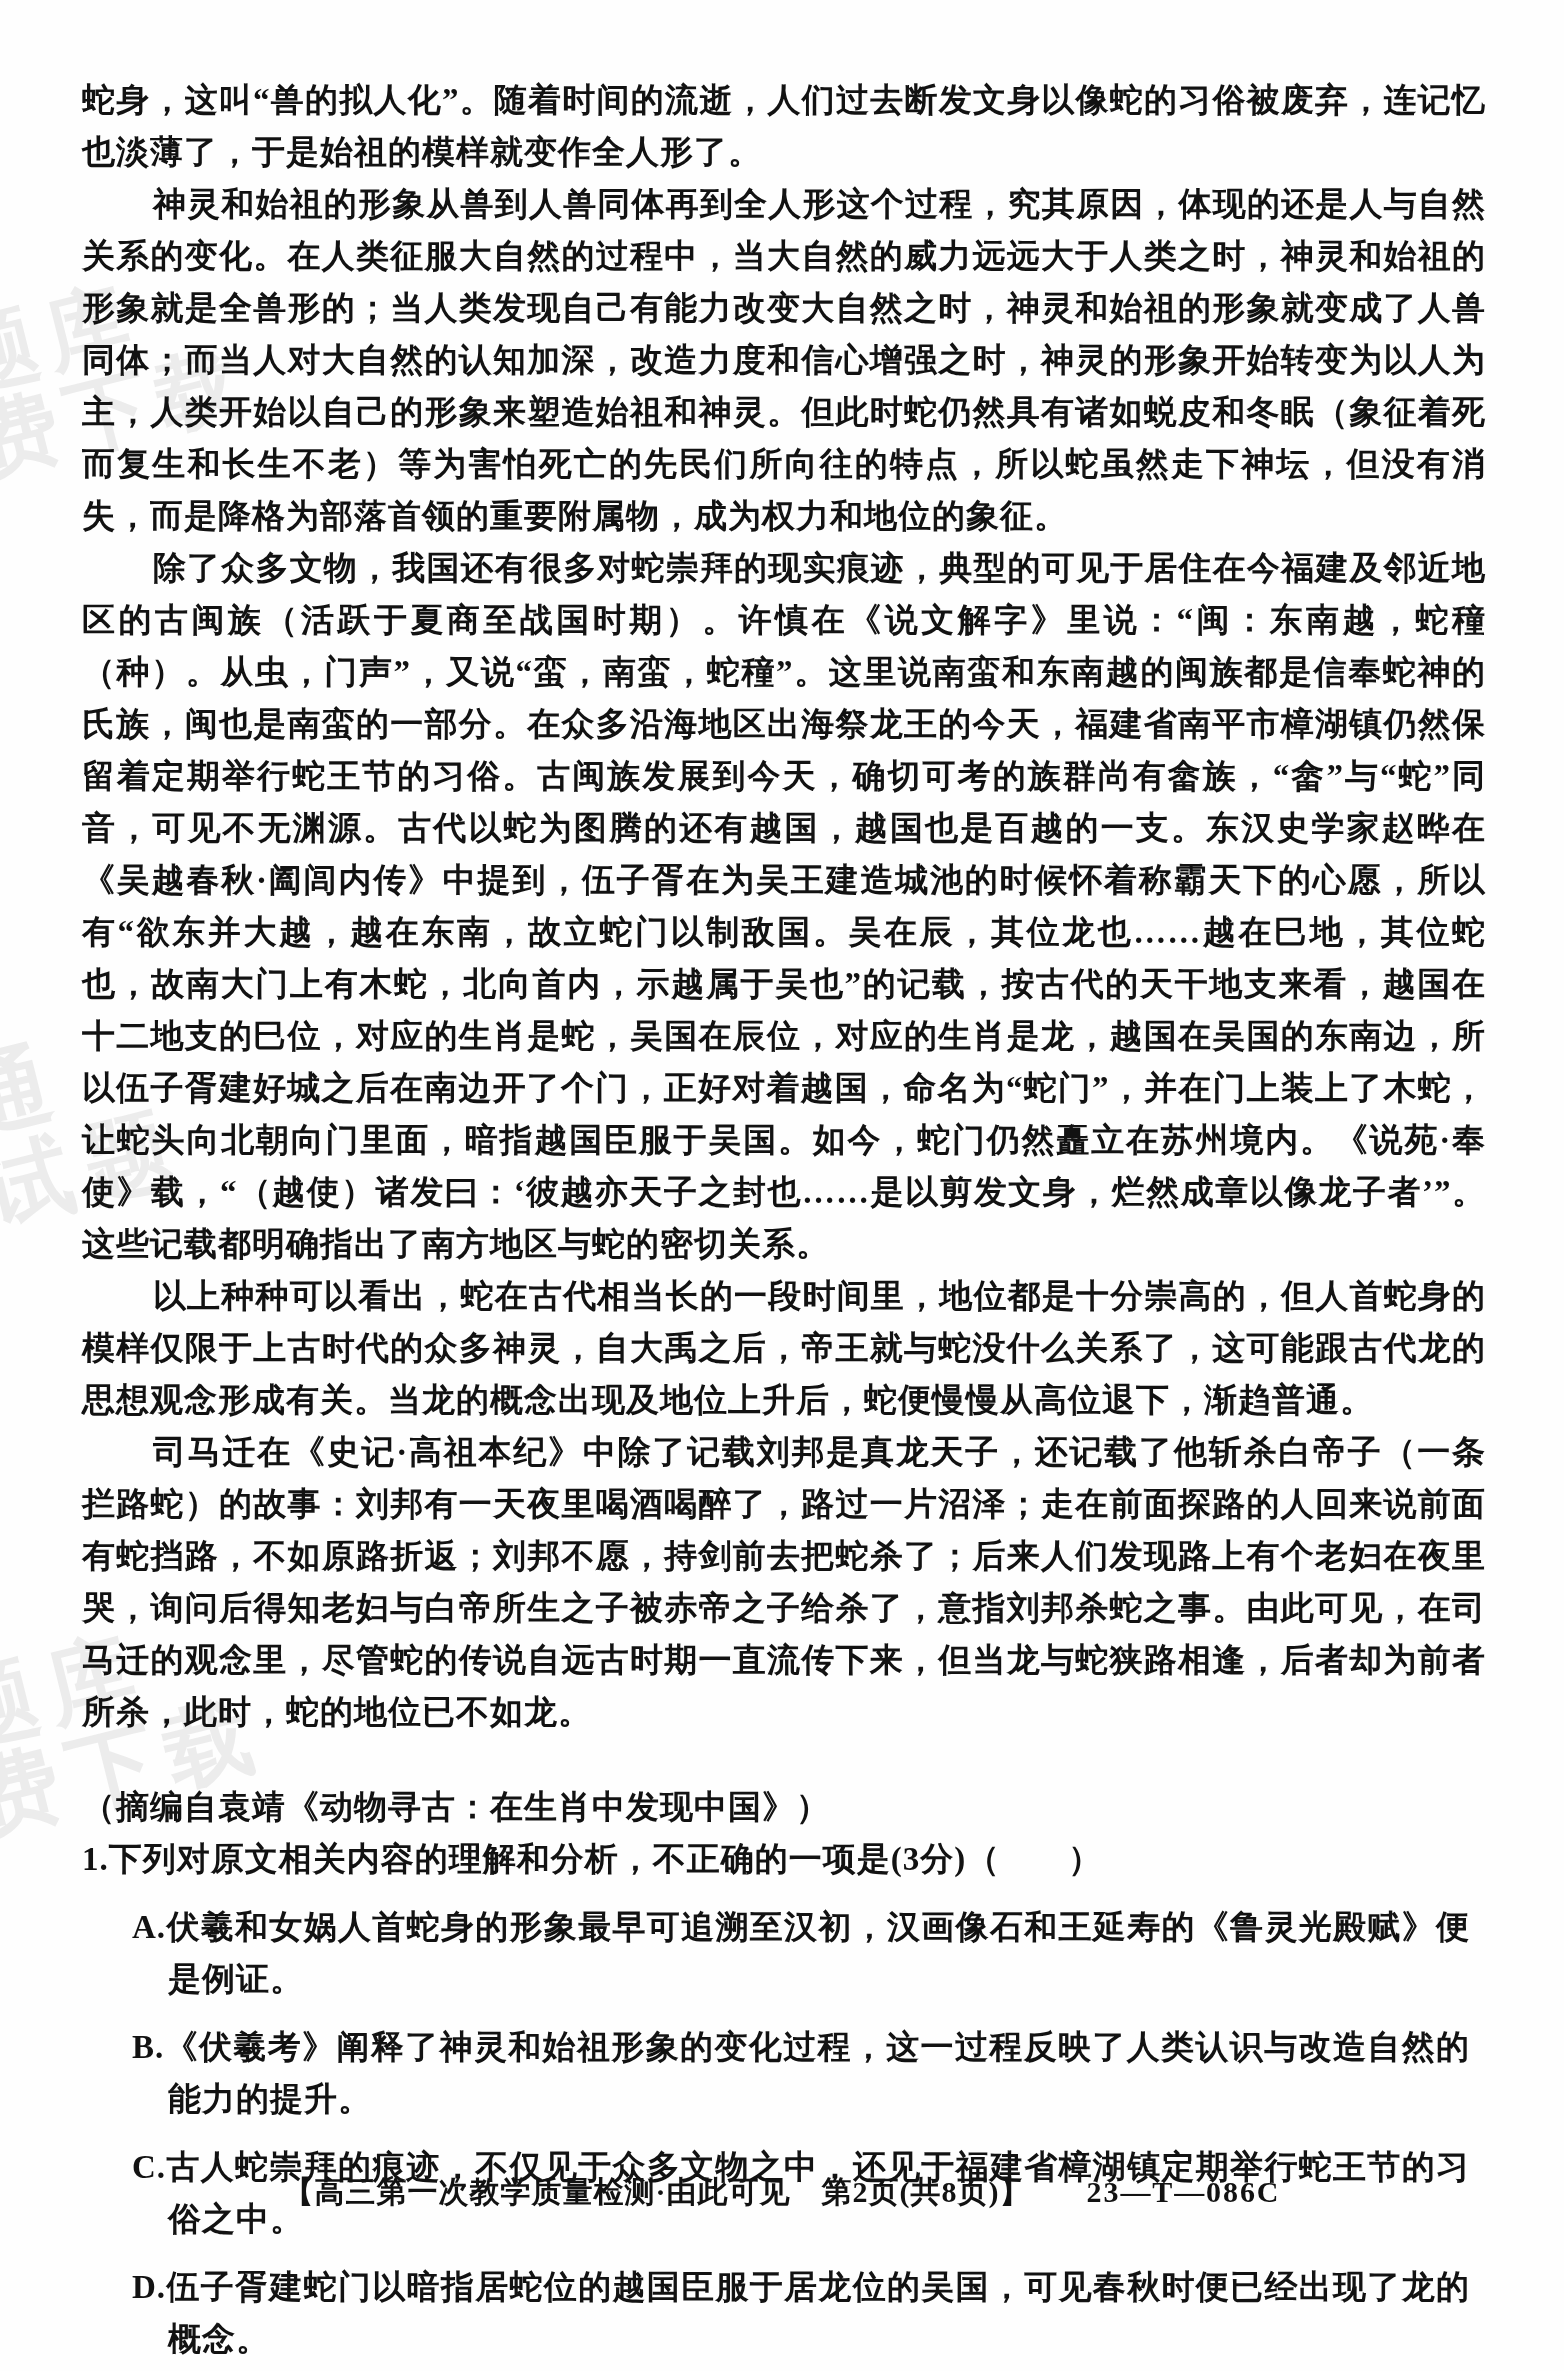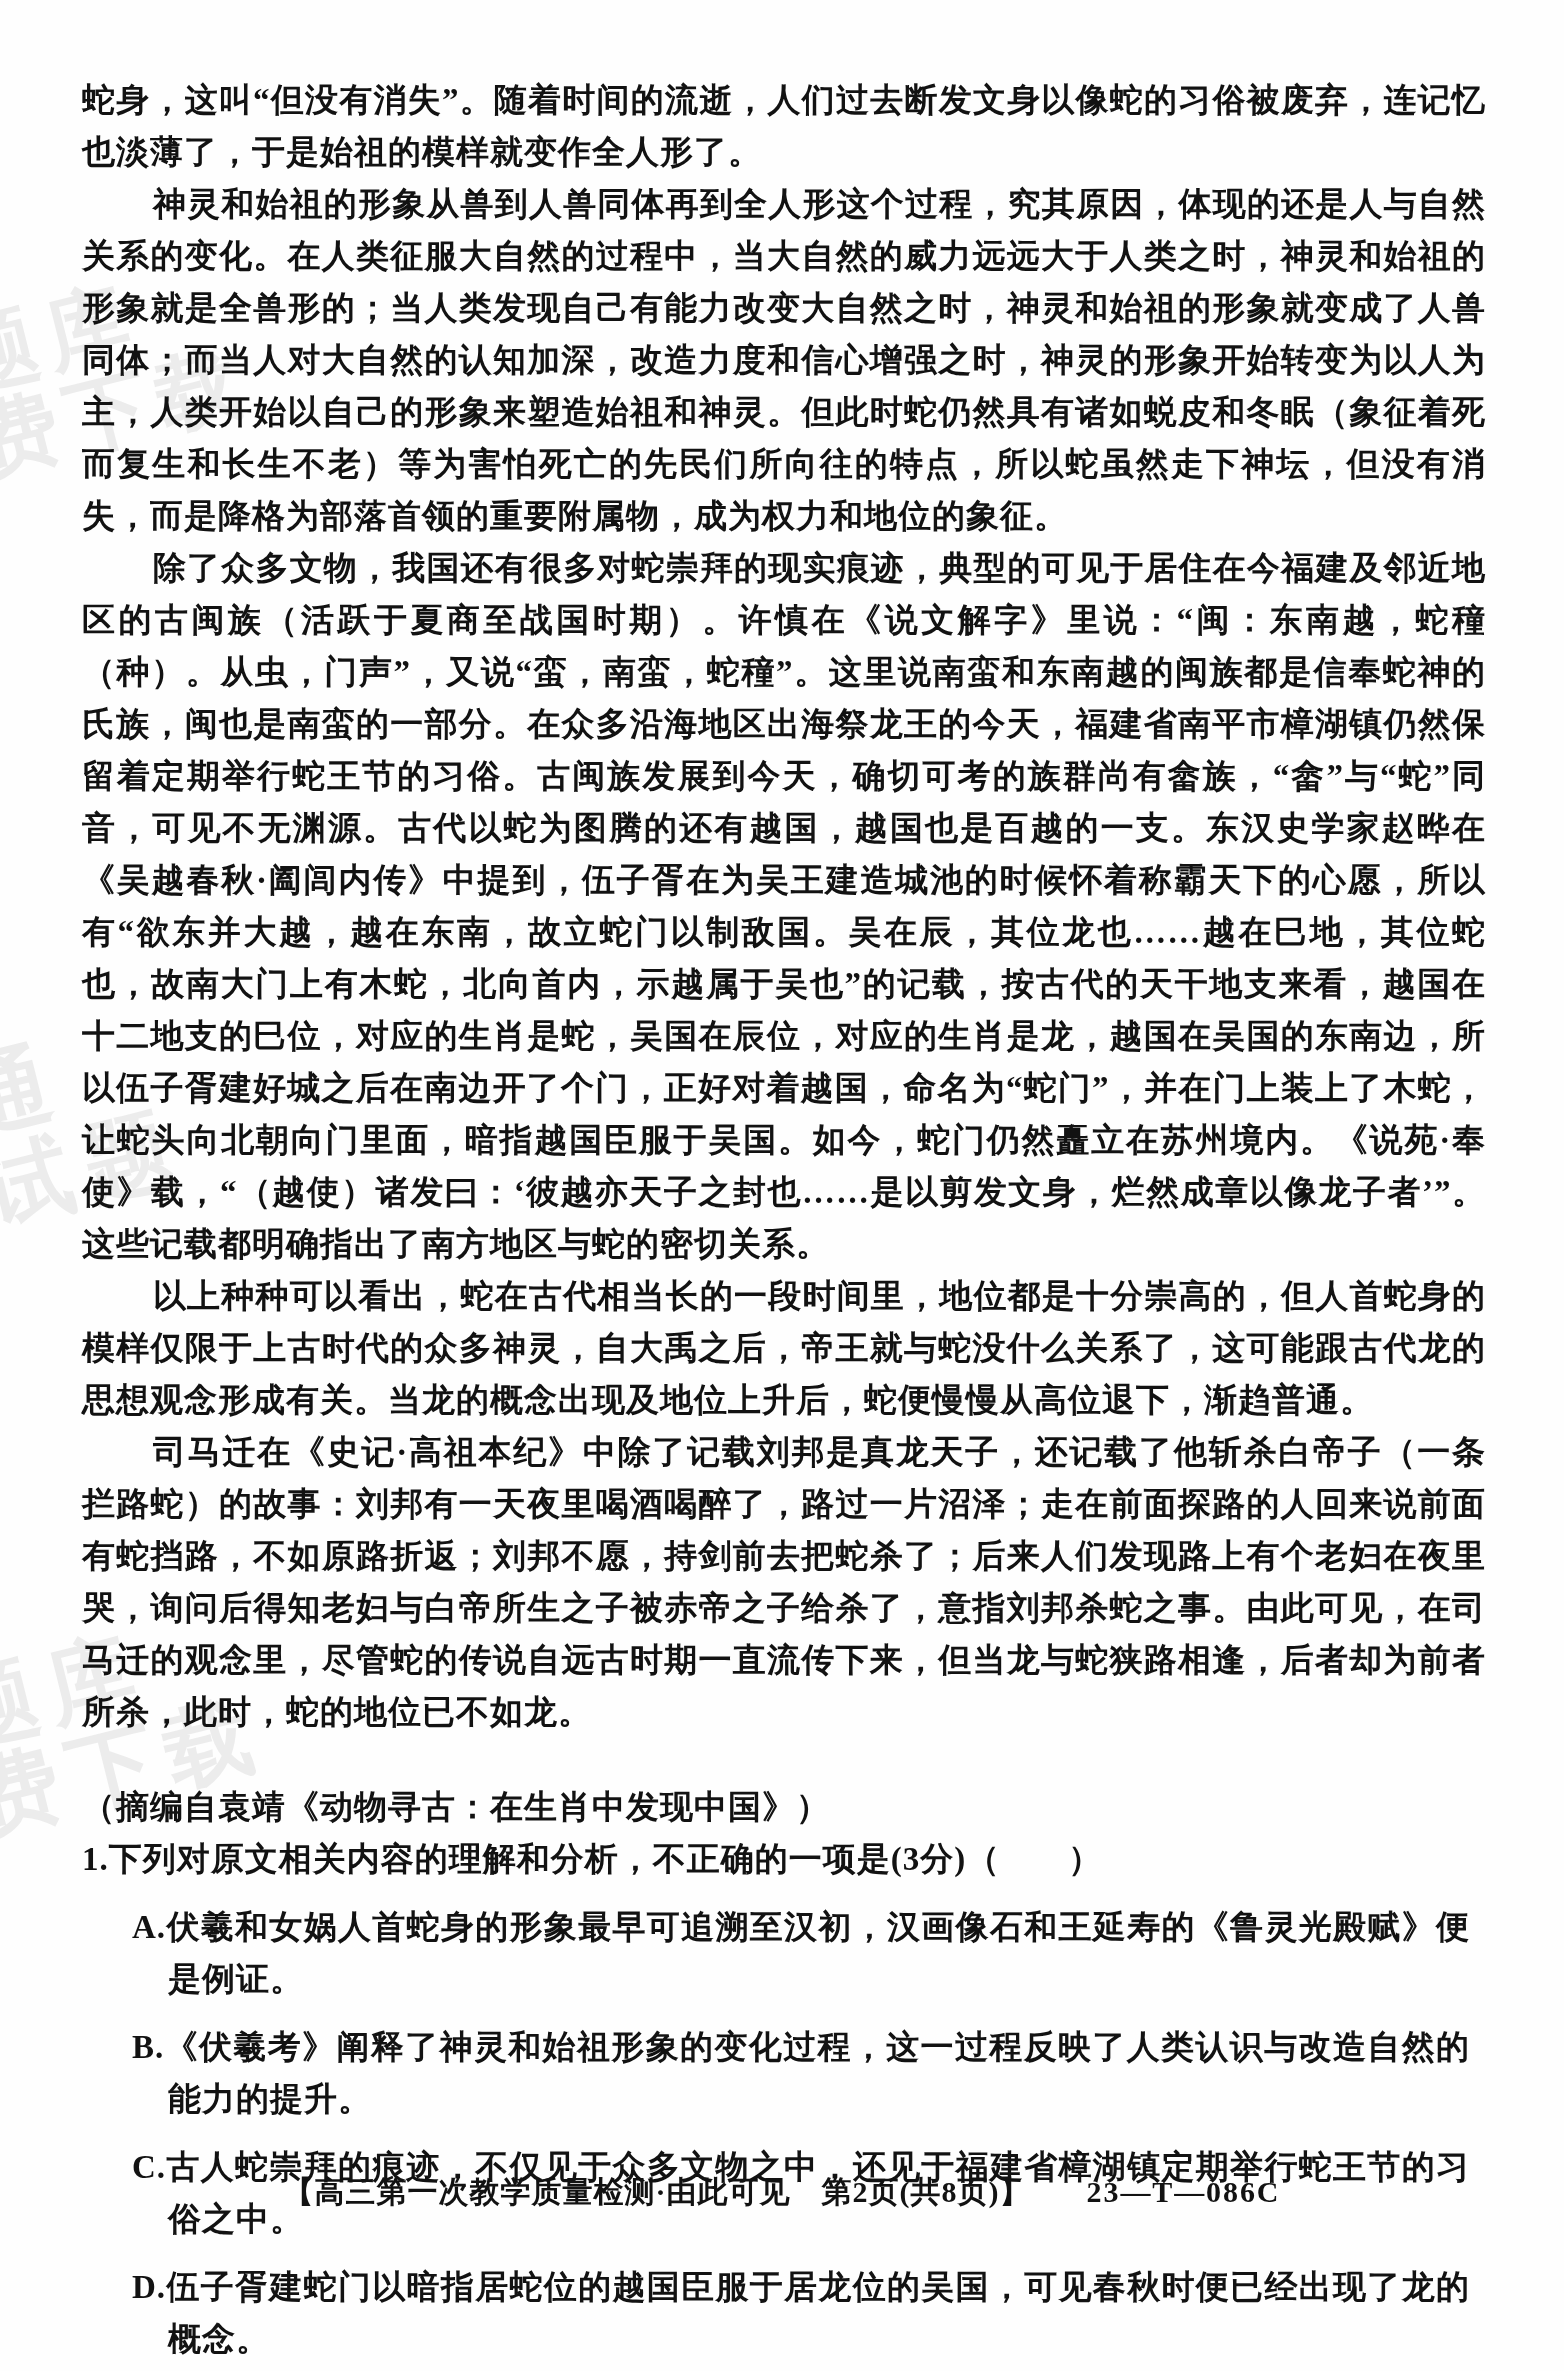--- a/index.html
+++ b/index.html
@@ -80,21 +80,21 @@
     <span>通</span>
     <span>试题</span>
   </div>
   <div class="wm wm3">
     <span>题库</span>
     <span>费下载</span>
   </div>
 
   <div class="content">
 
-    <p class="para first">蛇身，这叫“但没有消失”。随着时间的流逝，人们过去断发文身以像蛇的习俗被废弃，连记忆也淡薄了，于是始祖的模样就变作全人形了。</p>
+    <p class="para first">蛇身，这叫“兽的拟人化”。随着时间的流逝，人们过去断发文身以像蛇的习俗被废弃，连记忆也淡薄了，于是始祖的模样就变作全人形了。</p>
     <p class="para">神灵和始祖的形象从兽到人兽同体再到全人形这个过程，究其原因，体现的还是人与自然关系的变化。在人类征服大自然的过程中，当大自然的威力远远大于人类之时，神灵和始祖的形象就是全兽形的；当人类发现自己有能力改变大自然之时，神灵和始祖的形象就变成了人兽同体；而当人对大自然的认知加深，改造力度和信心增强之时，神灵的形象开始转变为以人为主，人类开始以自己的形象来塑造始祖和神灵。但此时蛇仍然具有诸如蜕皮和冬眠（象征着死而复生和长生不老）等为害怕死亡的先民们所向往的特点，所以蛇虽然走下神坛，但没有消失，而是降格为部落首领的重要附属物，成为权力和地位的象征。</p>
     <p class="para">除了众多文物，我国还有很多对蛇崇拜的现实痕迹，典型的可见于居住在今福建及邻近地区的古闽族（活跃于夏商至战国时期）。许慎在《说文解字》里说：“闽：东南越，蛇穜（种）。从虫，门声”，又说“蛮，南蛮，蛇穜”。这里说南蛮和东南越的闽族都是信奉蛇神的氏族，闽也是南蛮的一部分。在众多沿海地区出海祭龙王的今天，福建省南平市樟湖镇仍然保留着定期举行蛇王节的习俗。古闽族发展到今天，确切可考的族群尚有畲族，“畲”与“蛇”同音，可见不无渊源。古代以蛇为图腾的还有越国，越国也是百越的一支。东汉史学家赵晔在《吴越春秋·阖闾内传》中提到，伍子胥在为吴王建造城池的时候怀着称霸天下的心愿，所以有“欲东并大越，越在东南，故立蛇门以制敌国。吴在辰，其位龙也……越在巳地，其位蛇也，故南大门上有木蛇，北向首内，示越属于吴也”的记载，按古代的天干地支来看，越国在十二地支的巳位，对应的生肖是蛇，吴国在辰位，对应的生肖是龙，越国在吴国的东南边，所以伍子胥建好城之后在南边开了个门，正好对着越国，命名为“蛇门”，并在门上装上了木蛇，让蛇头向北朝向门里面，暗指越国臣服于吴国。如今，蛇门仍然矗立在苏州境内。《说苑·奉使》载，“（越使）诸发曰：‘彼越亦天子之封也……是以剪发文身，烂然成章以像龙子者’”。这些记载都明确指出了南方地区与蛇的密切关系。</p>
     <p class="para">以上种种可以看出，蛇在古代相当长的一段时间里，地位都是十分崇高的，但人首蛇身的模样仅限于上古时代的众多神灵，自大禹之后，帝王就与蛇没什么关系了，这可能跟古代龙的思想观念形成有关。当龙的概念出现及地位上升后，蛇便慢慢从高位退下，渐趋普通。</p>
     <p class="para">司马迁在《史记·高祖本纪》中除了记载刘邦是真龙天子，还记载了他斩杀白帝子（一条拦路蛇）的故事：刘邦有一天夜里喝酒喝醉了，路过一片沼泽；走在前面探路的人回来说前面有蛇挡路，不如原路折返；刘邦不愿，持剑前去把蛇杀了；后来人们发现路上有个老妇在夜里哭，询问后得知老妇与白帝所生之子被赤帝之子给杀了，意指刘邦杀蛇之事。由此可见，在司马迁的观念里，尽管蛇的传说自远古时期一直流传下来，但当龙与蛇狭路相逢，后者却为前者所杀，此时，蛇的地位已不如龙。</p>
 
     <p class="attribution">（摘编自袁靖《动物寻古：在生肖中发现中国》）</p>
 
     <div class="question-block">
       <div class="stem-line">
         <span>1.下列对原文相关内容的理解和分析，不正确的一项是(3分)</span>

